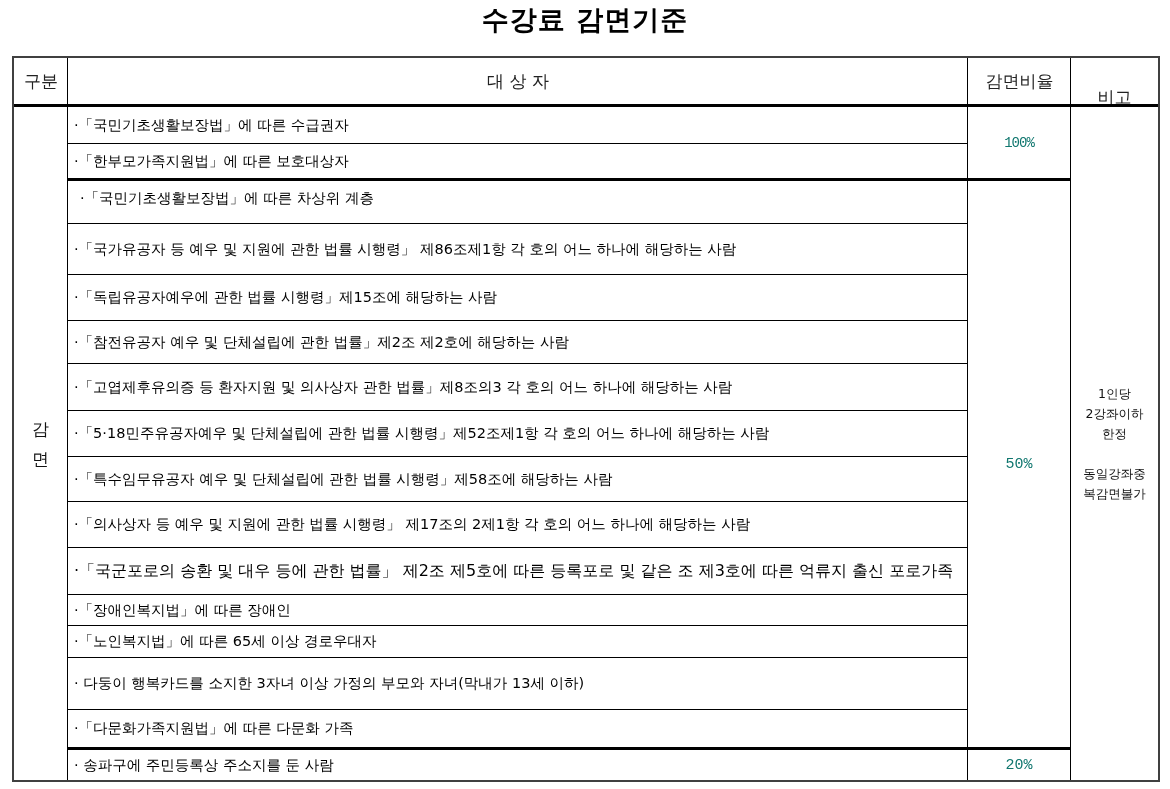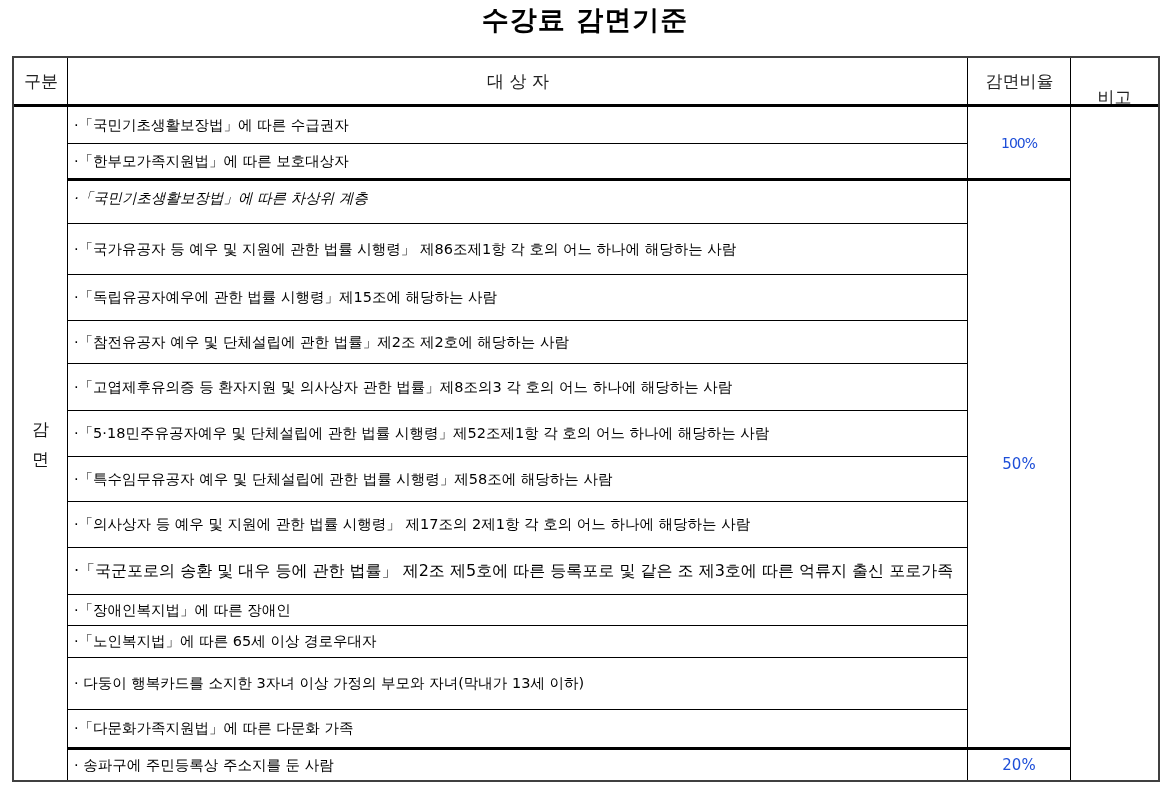--- a/index.html
+++ b/index.html
@@ -11,21 +11,21 @@
            border: 2px solid #404040; box-sizing: border-box; }
   .cell { position: absolute; box-sizing: border-box; display: flex; align-items: center; }
   .hdr { justify-content: center; font-size: 17px; color: #222; }
   .vline { position: absolute; background: #000; width: 1px; }
   .hline { position: absolute; background: #000; height: 1px; }
   .thick { height: 3px; }
   .row-text { position: absolute; box-sizing: border-box; display: flex; align-items: center;
               padding-left: 6px; font-size: 14.5px; color: #000000; white-space: nowrap; }
   .row-text.small { font-size: 16px; }
   .rate { position: absolute; display: flex; align-items: center; justify-content: center;
-          font-size: 15px; color: #1d4ed8; }
+          font-size: 15px; color: #0f766e; font-family: Liberation Mono, monospace; }
   .cat { position: absolute; display: flex; flex-direction: column; align-items: center; justify-content: center;
          font-size: 17px; line-height: 30px; color: #111; }
   .note { position: absolute; display: flex; flex-direction: column; align-items: center; justify-content: center;
           font-size: 12.5px; line-height: 20px; color: #111; text-align: center; }
   .note .gap { height: 20px; }
 </style>
 </head>
 <body>
 
 <div class="title">수강료 감면기준</div>
@@ -59,32 +59,40 @@
   <div class="hline" style="left:54px;top:443px;width:899px;"></div>
   <div class="hline" style="left:54px;top:489px;width:899px;"></div>
   <div class="hline" style="left:54px;top:536px;width:899px;"></div>
   <div class="hline" style="left:54px;top:567px;width:899px;"></div>
   <div class="hline" style="left:54px;top:599px;width:899px;"></div>
   <div class="hline" style="left:54px;top:651px;width:899px;"></div>
   <div class="hline thick" style="left:54px;top:689px;width:1002px;"></div>
 
   <div class="row-text" style="left:54px;top:49px;width:899px;height:36px;">·「국민기초생활보장법」에 따른 수급권자</div>
   <div class="row-text" style="left:54px;top:86px;width:899px;height:34px;">·「한부모가족지원법」에 따른 보호대상자</div>
-  <div class="row-text" style="left:54px;top:123px;width:899px;height:38px;align-items:flex-start;padding-top:8px;font-style:italic;">·「국민기초생활보장법」에 따른 차상위 계층</div>
+  <div class="row-text" style="left:60px;top:123px;width:899px;height:38px;align-items:flex-start;padding-top:8px;">·「국민기초생활보장법」에 따른 차상위 계층</div>
   <div class="row-text" style="left:54px;top:166px;width:899px;height:50px;">·「국가유공자 등 예우 및 지원에 관한 법률 시행령」 제86조제1항 각 호의 어느 하나에 해당하는 사람</div>
   <div class="row-text" style="left:54px;top:217px;width:899px;height:45px;">·「독립유공자예우에 관한 법률 시행령」제15조에 해당하는 사람</div>
   <div class="row-text" style="left:54px;top:263px;width:899px;height:42px;">·「참전유공자 예우 및 단체설립에 관한 법률」제2조 제2호에 해당하는 사람</div>
   <div class="row-text" style="left:54px;top:306px;width:899px;height:46px;">·「고엽제후유의증 등 환자지원 및 의사상자 관한 법률」제8조의3 각 호의 어느 하나에 해당하는 사람</div>
   <div class="row-text" style="left:54px;top:353px;width:899px;height:45px;">·「5·18민주유공자예우 및 단체설립에 관한 법률 시행령」제52조제1항 각 호의 어느 하나에 해당하는 사람</div>
   <div class="row-text" style="left:54px;top:399px;width:899px;height:44px;">·「특수임무유공자 예우 및 단체설립에 관한 법률 시행령」제58조에 해당하는 사람</div>
   <div class="row-text" style="left:54px;top:444px;width:899px;height:45px;">·「의사상자 등 예우 및 지원에 관한 법률 시행령」 제17조의 2제1항 각 호의 어느 하나에 해당하는 사람</div>
   <div class="row-text small" style="left:54px;top:490px;width:899px;height:46px;">·「국군포로의 송환 및 대우 등에  관한 법률」 제2조 제5호에 따른 등록포로 및 같은 조 제3호에 따른 억류지 출신 포로가족</div>
   <div class="row-text" style="left:54px;top:537px;width:899px;height:30px;">·「장애인복지법」에 따른 장애인</div>
   <div class="row-text" style="left:54px;top:568px;width:899px;height:31px;">·「노인복지법」에 따른 65세 이상 경로우대자</div>
   <div class="row-text" style="left:54px;top:600px;width:899px;height:51px;">·  다둥이 행복카드를 소지한 3자녀 이상 가정의 부모와 자녀(막내가 13세 이하)</div>
   <div class="row-text" style="left:54px;top:652px;width:899px;height:37px;">·「다문화가족지원법」에 따른 다문화 가족</div>
   <div class="row-text" style="left:54px;top:692px;width:899px;height:30px;">·  송파구에 주민등록상 주소지를 둔 사람</div>
 
   <div class="rate" style="left:954px;top:49px;width:102px;height:71px;font-size:14px;letter-spacing:-1px;">100%</div>
   <div class="rate" style="left:954px;top:123px;width:102px;height:566px;">50%</div>
   <div class="rate" style="left:954px;top:692px;width:102px;height:30px;">20%</div>
 
+  <div class="note" style="left:1057px;top:49px;width:87px;height:673px;">
+    <span>1인당</span>
+    <span>2강좌이하</span>
+    <span>한정</span>
+    <span class="gap"></span>
+    <span>동일강좌중</span>
+    <span>복감면불가</span>
+  </div>
 </div>
 
 </body></html>

